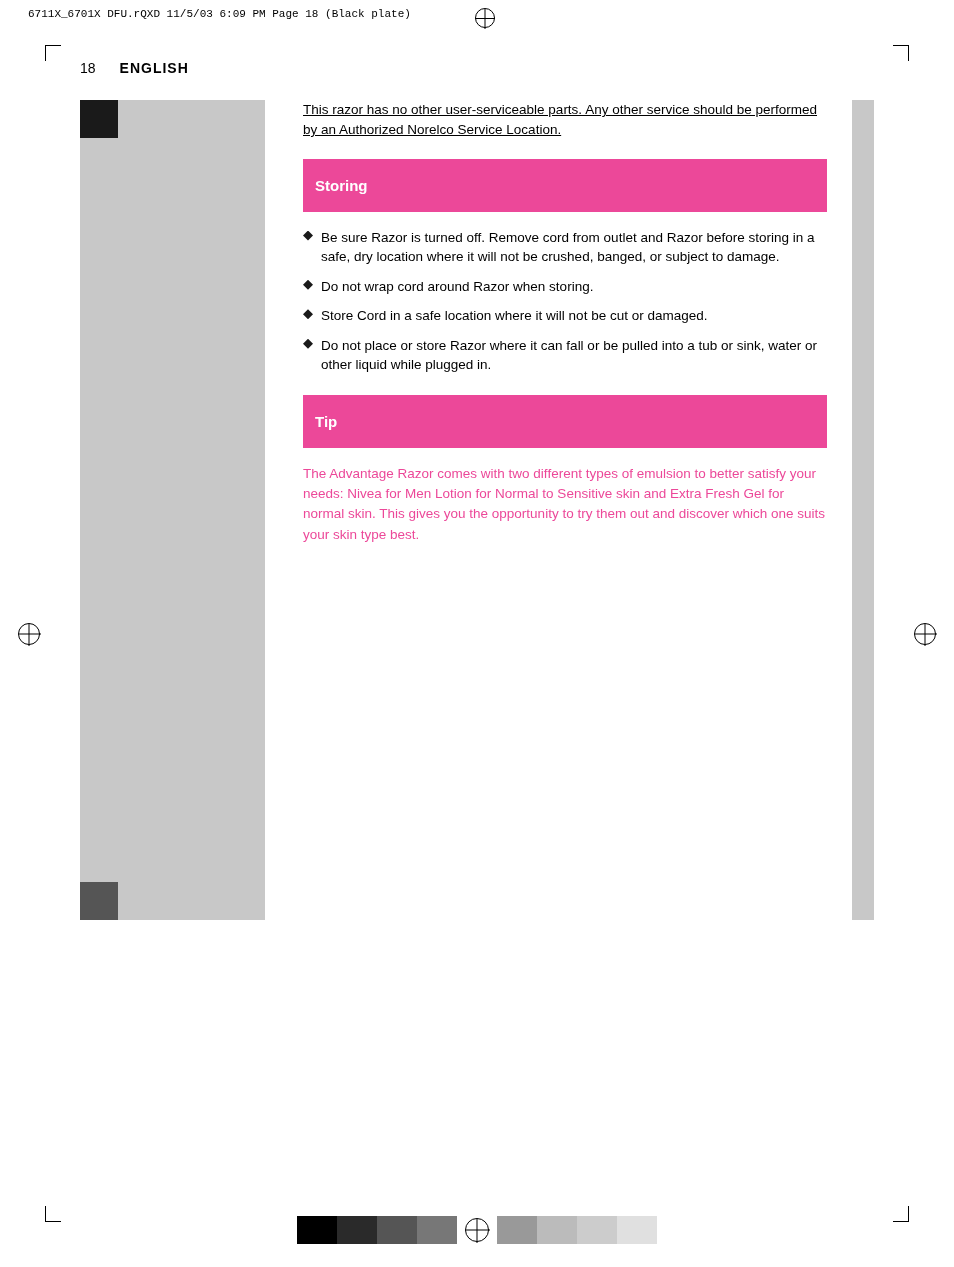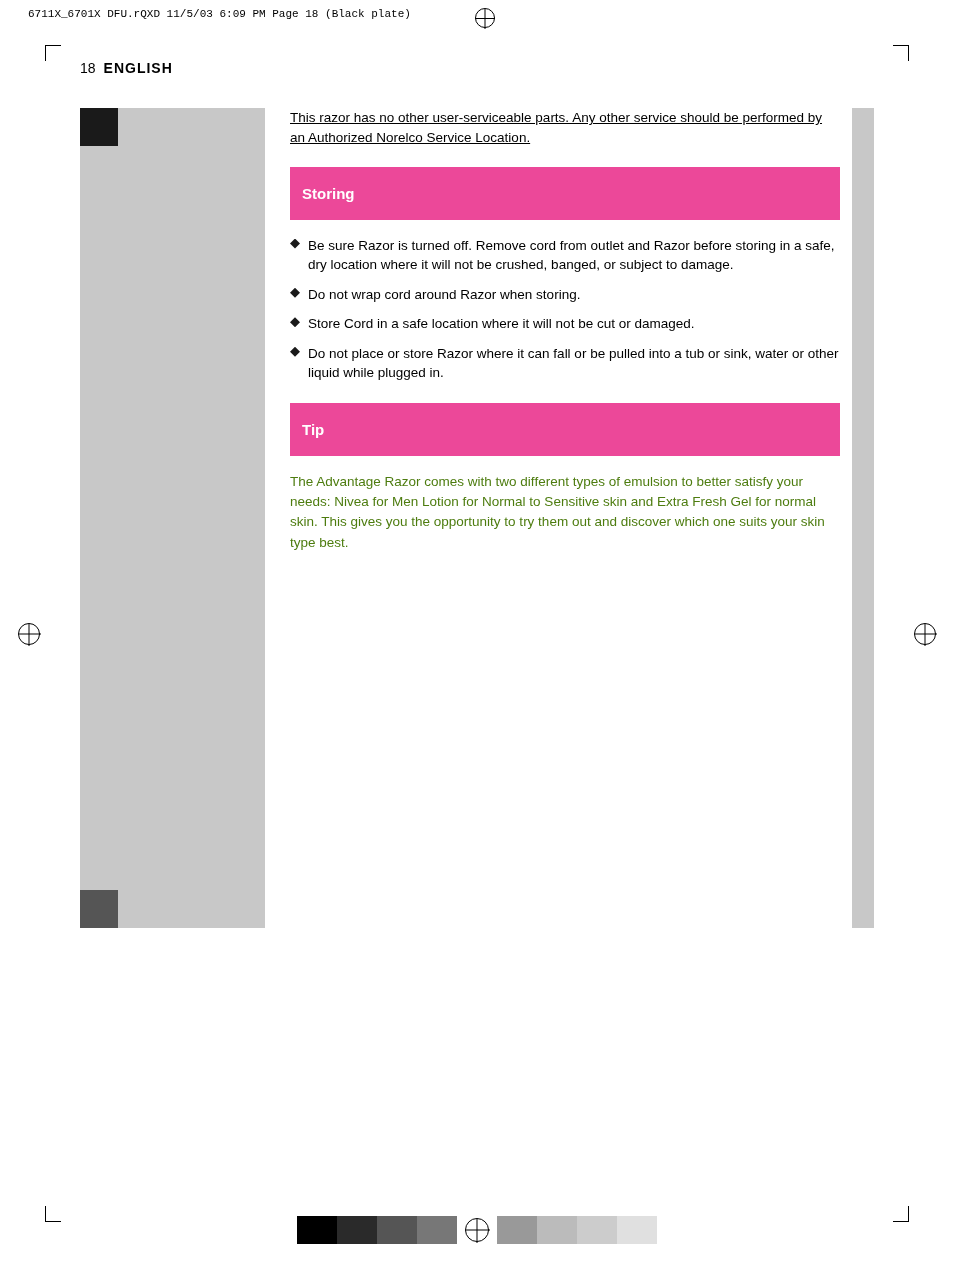--- a/index.html
+++ b/index.html
@@ -68,40 +68,40 @@
       top: 60px;
       left: 80px;
       right: 80px;
       bottom: 80px;
     }
 
     
     .page-title {
       display: flex;
       align-items: baseline;
-      gap: 8px;
-      margin-bottom: 32px;
+      gap: 24px;
+      margin-bottom: 24px;
     }
 
     .page-number {
       font-size: 14px;
       color: #000;
     }
 
     .page-lang {
       font-size: 14px;
       font-weight: 900;
       color: #000;
       letter-spacing: 1px;
     }
 
     
     .content-row {
       display: flex;
-      gap: 0px;
+      gap: 13px;
     }
 
     
     .left-sidebar {
       width: 185px;
       min-height: 820px;
       background: #c8c8c8;
       flex-shrink: 0;
       position: relative;
     }
@@ -160,21 +160,21 @@
     }
 
     .bullet-text {
       flex: 1;
     }
 
     
     .tip-text {
       font-size: 13.5px;
       line-height: 1.5;
-      color: #4d7c0f;
+      color: #ec4899;
       margin-top: 10px;
     }
 
     
     .right-sidebar {
       width: 22px;
       background: #c8c8c8;
       margin-left: 12px;
       min-height: 820px;
       flex-shrink: 0;

